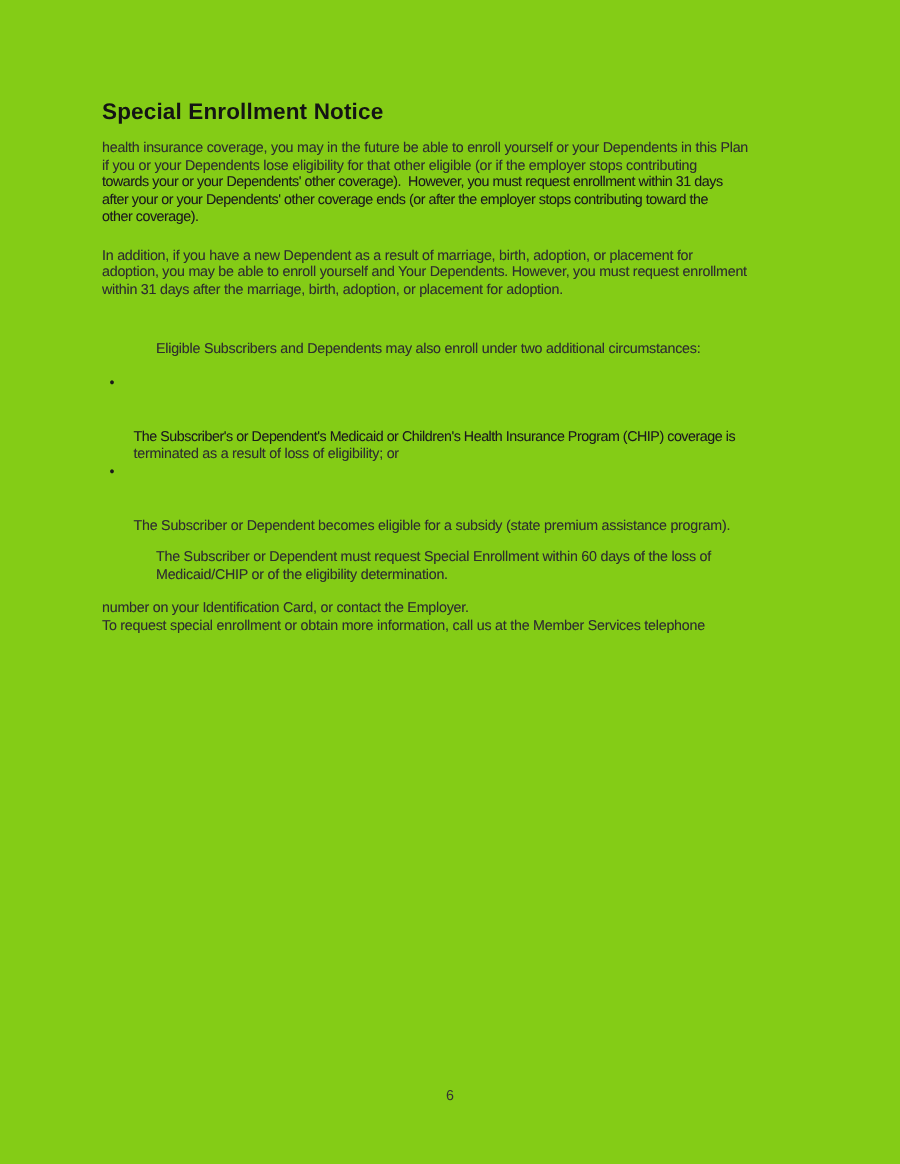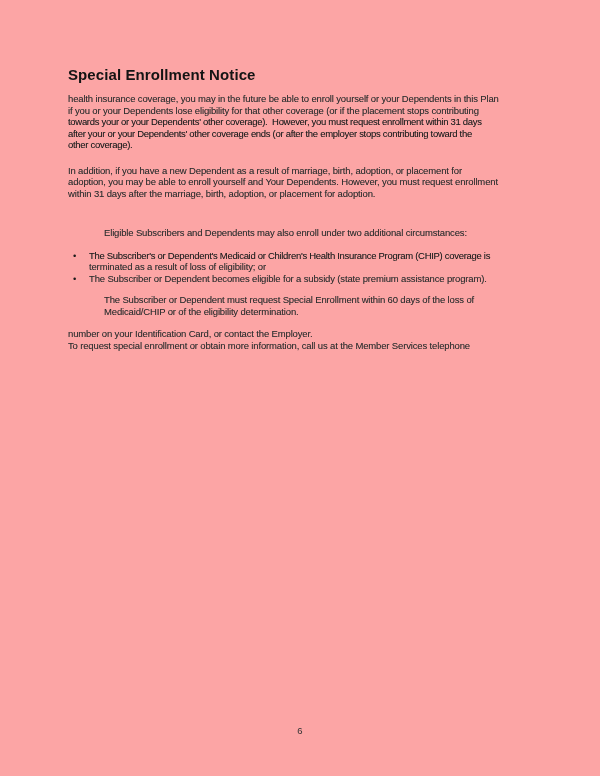--- a/index.html
+++ b/index.html
@@ -4,21 +4,21 @@
 <style>
   html, body {
     margin: 0;
     padding: 0;
     background: #ffffff;
   }
   .page {
     position: relative;
     width: 600px;
     height: 776px;
-    background: #fca5a5;
+    background: #84cc16;
     overflow: hidden;
     font-family: "Liberation Sans", "DejaVu Sans", sans-serif;
   }
   .content {
     position: absolute;
     left: 68px;
     top: 66px;
     width: 486px;
   }
   .doc-title {
@@ -52,21 +52,21 @@
     align-items: flex-start;
     margin-left: 5px;
   }
   .bullet-marker {
     width: 16px;
     flex: 0 0 16px;
     font-size: 9.5px;
     line-height: 11.5px;
     color: #1a1a1a;
   }
-  .bullet-lines { flex: 1; }
+  .bullet-lines { flex: 1; margin-top: 36px; }
   .page-number {
     position: absolute;
     top: 725px;
     left: 0;
     width: 600px;
     text-align: center;
     font-size: 9.5px;
     line-height: 11.5px;
     color: #333333;
   }
@@ -74,21 +74,21 @@
 </head>
 <body>
 
 <div class="page">
   <div class="content">
 
     <h1 class="doc-title">Special Enrollment Notice</h1>
 
     <div class="para gap-14">
       <div class="line">health insurance coverage, you may in the future be able to enroll yourself or your Dependents in this Plan</div>
-      <div class="line">if you or your Dependents lose eligibility for that other coverage (or if the placement stops contributing</div>
+      <div class="line">if you or your Dependents lose eligibility for that other eligible (or if the employer stops contributing</div>
       <div class="line bold">towards your or your Dependents' other coverage).  However, you must request enrollment within 31 days</div>
       <div class="line bold">after your or your Dependents' other coverage ends (or after the employer stops contributing toward the</div>
       <div class="line bold">other coverage).</div>
     </div>
 
     <div class="para gap-12">
       <div class="line">In addition, if you have a new Dependent as a result of marriage, birth, adoption, or placement for</div>
       <div class="line">adoption, you may be able to enroll yourself and Your Dependents. However, you must request enrollment</div>
       <div class="line">within 31 days after the marriage, birth, adoption, or placement for adoption.</div>
     </div>

